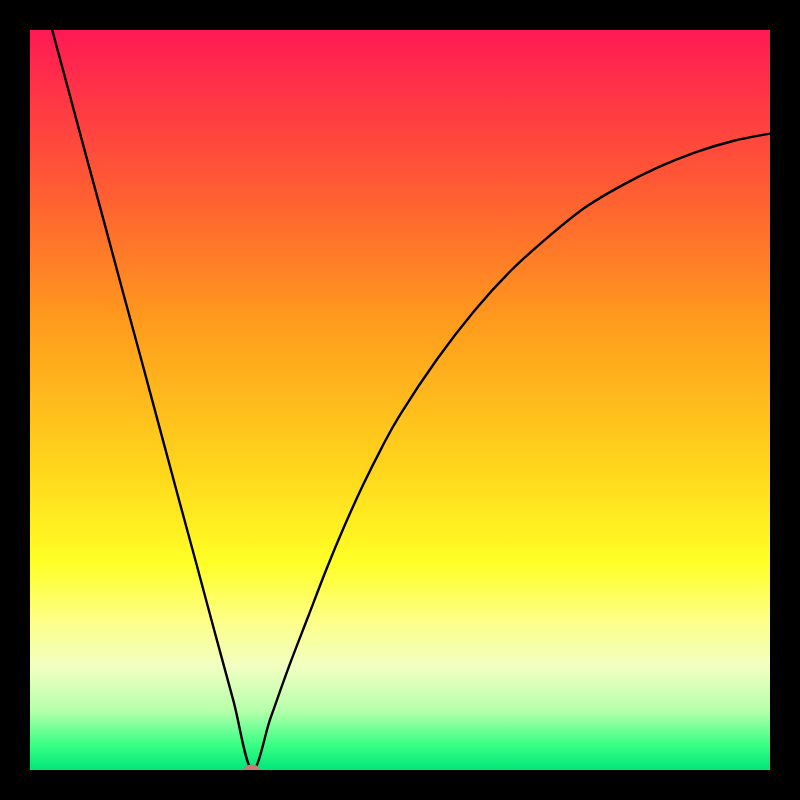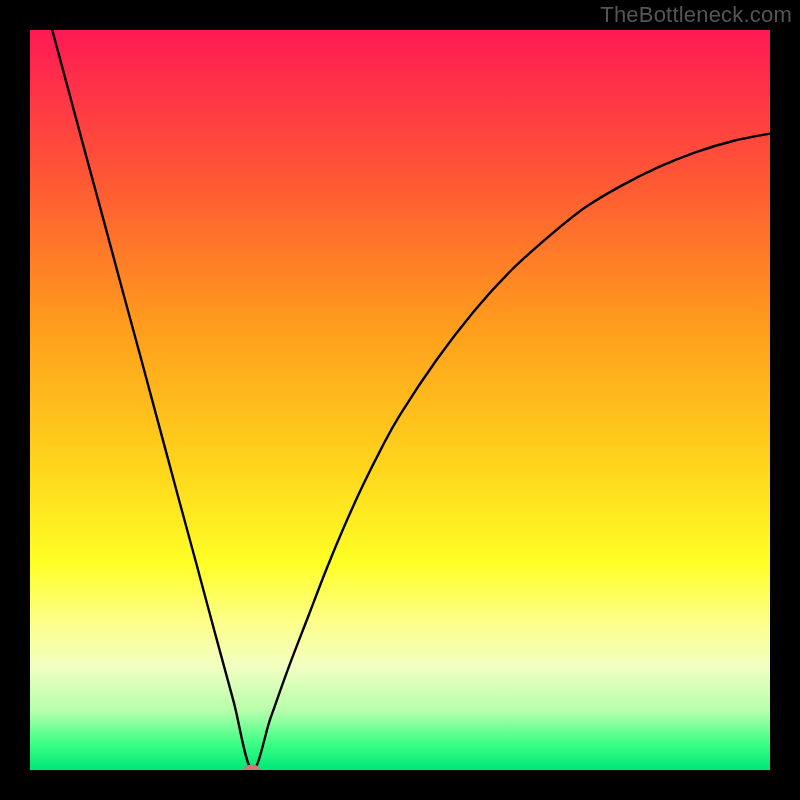--- a/index.html
+++ b/index.html
@@ -35,21 +35,20 @@
     height: 740px;
   }
   svg {
     display: block;
   }
 </style>
 </head>
 <body>
 
 <div class="frame">
-  <div class="watermark">TheBottleneck.com</div>
 
   <div class="plot-area">
     <svg id="chart-svg" width="740" height="740" viewBox="0 0 740 740" preserveAspectRatio="none">
       <defs>
         <linearGradient id="bg-grad" x1="0" y1="0" x2="0" y2="1">
             <stop offset="0%" stop-color="#ff1a54"></stop>
             <stop offset="20%" stop-color="#ff5735"></stop>
             <stop offset="40%" stop-color="#ff9d1c"></stop>
             <stop offset="60%" stop-color="#ffd81c"></stop>
             <stop offset="72%" stop-color="#ffff26"></stop>

